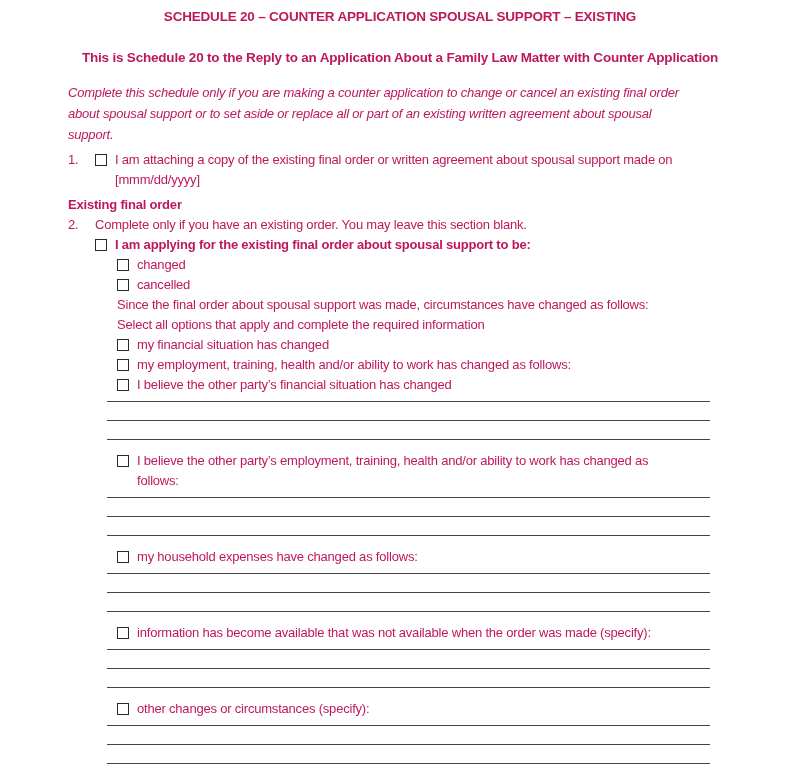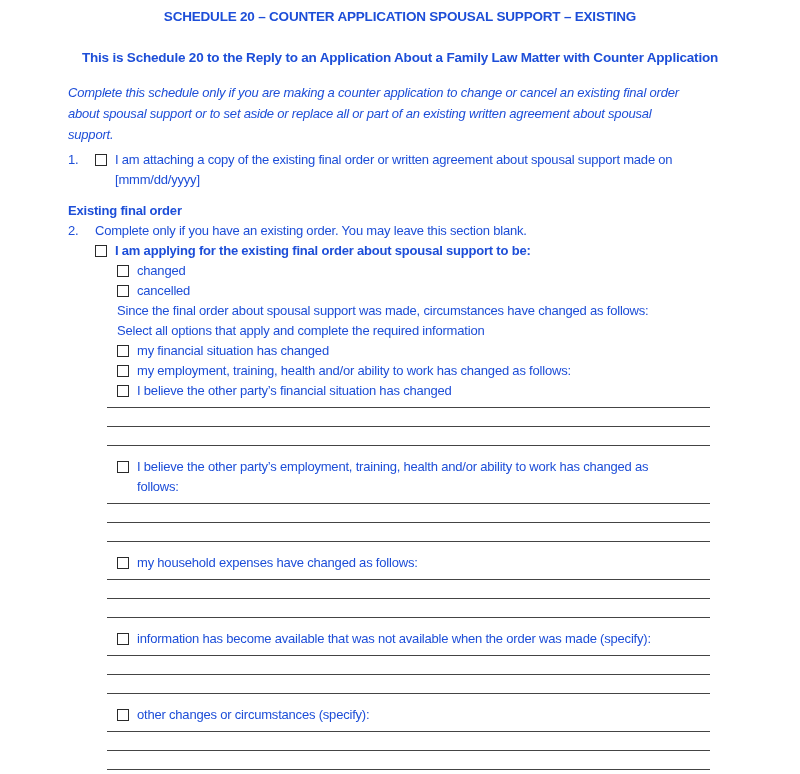--- a/index.html
+++ b/index.html
@@ -2,21 +2,21 @@
 <html><head>
 <meta charset="utf-8">
 <style>
   html, body { margin: 0; padding: 0; background: #ffffff; }
   .page {
     width: 800px;
     height: 774px;
     box-sizing: border-box;
     padding-top: 8px;
     background: #ffffff;
-    color: #1d4ed8;
+    color: #be185d;
     font-family: "Liberation Sans", sans-serif;
     font-size: 13px;
     letter-spacing: -0.2px;
     overflow: hidden;
   }
   .title {
     text-align: center;
     font-weight: bold;
     font-size: 13.5px;
     white-space: nowrap;
@@ -31,21 +31,21 @@
     line-height: 17px;
   }
   .intro {
     margin: 16px 0 0 68px;
     font-style: italic;
     line-height: 21px;
   }
   .nowrap { white-space: nowrap; }
   .italic { }
   .heading {
-    margin: 11px 0 0 68px;
+    margin: 5px 0 0 68px;
     font-weight: bold;
     line-height: 20px;
   }
   .numrow {
     display: flex;
     margin-left: 68px;
     line-height: 20px;
   }
   .num { width: 27px; flex-shrink: 0; }
   .checkbox {

